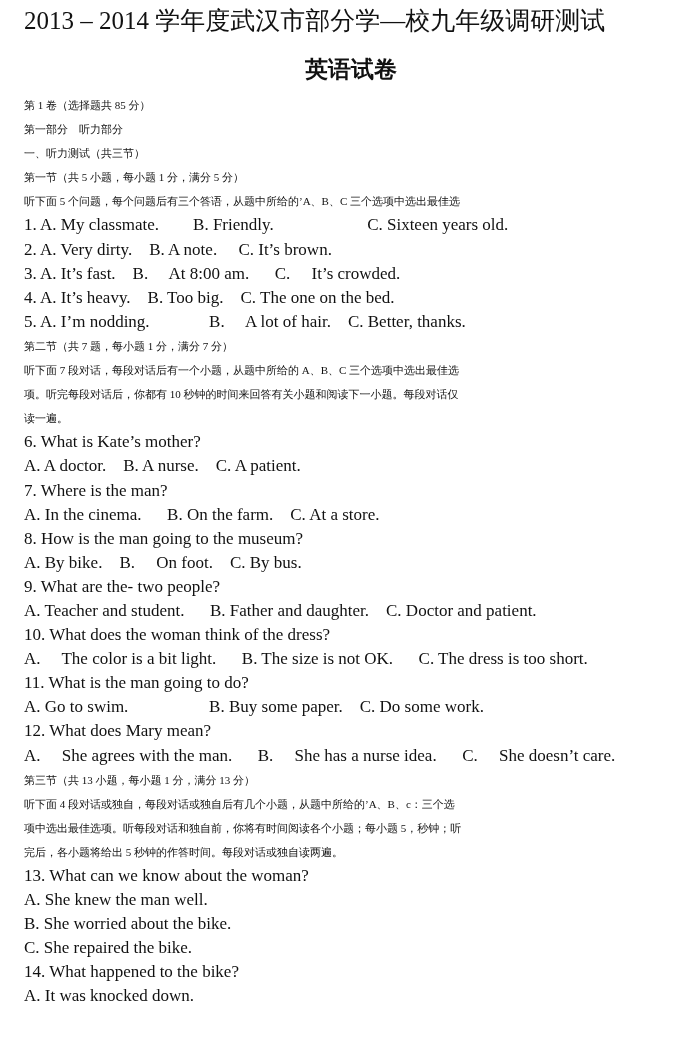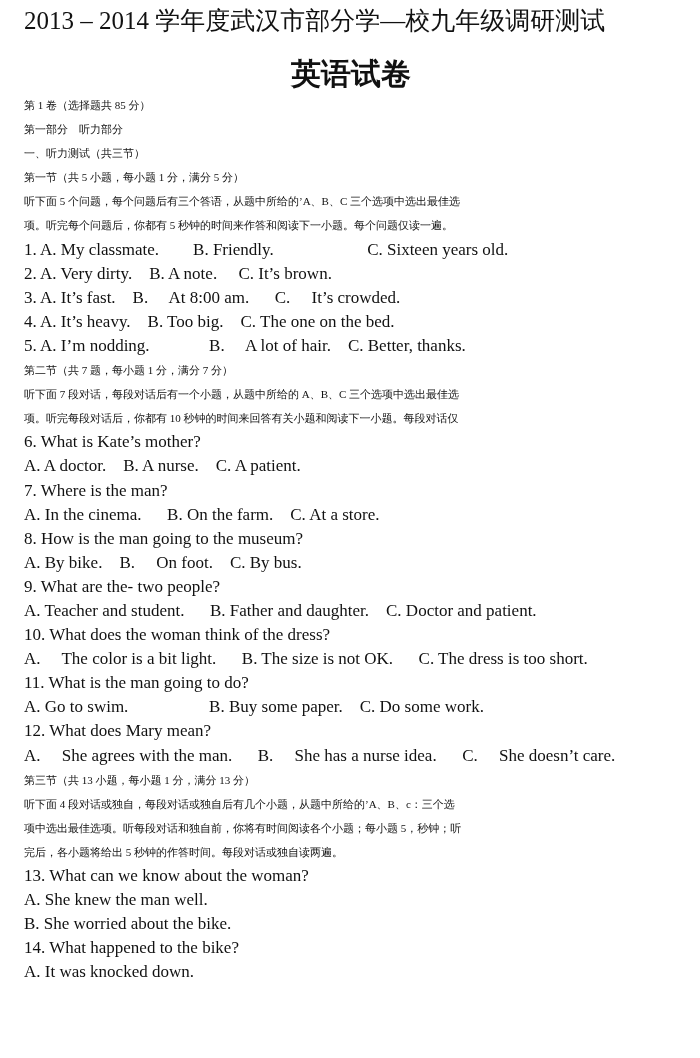--- a/index.html
+++ b/index.html
@@ -1,46 +1,46 @@
 <!DOCTYPE html>
 <html><head>
 <meta charset="utf-8">
 <style>
   html, body { margin: 0; padding: 0; background: #ffffff; }
   body { width: 700px; height: 1058px; overflow: hidden; position: relative;
          font-family: "Liberation Serif", "DejaVu Serif", serif; color: #111; }
   .title { position: absolute; left: 24px; top: 4px; font-size: 25px; font-weight: normal;
            white-space: nowrap; letter-spacing: 0px; }
   .subtitle { position: absolute; left: 0; width: 672px; top: 54px; text-align: center;
-              font-size: 30px; font-weight: bold; padding-left: 30px; box-sizing: border-box; }
+              font-size: 23px; font-weight: bold; padding-left: 30px; box-sizing: border-box; }
   .body { position: absolute; left: 24px; top: 93px; width: 650px; }
   .line { height: 24.1px; line-height: 24px; font-size: 17px; white-space: nowrap; }
   .line.cn { font-size: 11px; }
 </style>
 </head>
 <body>
 
 <div class="title">2013 – 2014 学年度武汉市部分学—校九年级调研测试</div>
 <div class="subtitle">英语试卷</div>
 
 <div class="body">
   <div class="line cn">第 1 卷（选择题共 85 分）</div>
   <div class="line cn">第一部分　听力部分</div>
   <div class="line cn">一、听力测试（共三节）</div>
   <div class="line cn">第一节（共 5 小题，每小题 1 分，满分 5 分）</div>
   <div class="line cn">听下面 5 个问题，每个问题后有三个答语，从题中所给的’A、B、C 三个选项中选出最佳选</div>
-  <div class="line cn">项。听完每个问题后，你都有 5 秒钟的时间来作答和阅读下一小题。每个问题仅读一遍。</div>
   <div class="line" style="white-space:pre">1. A. My classmate.        B. Friendly.                      C. Sixteen years old.</div>
   <div class="line" style="white-space:pre">2. A. Very dirty.    B. A note.     C. It’s brown.</div>
   <div class="line" style="white-space:pre">3. A. It’s fast.    B.     At 8:00 am.      C.     It’s crowded.</div>
   <div class="line" style="white-space:pre">4. A. It’s heavy.    B. Too big.    C. The one on the bed.</div>
   <div class="line" style="white-space:pre">5. A. I’m nodding.              B.     A lot of hair.    C. Better, thanks.</div>
   <div class="line cn">第二节（共 7 题，每小题 1 分，满分 7 分）</div>
   <div class="line cn">听下面 7 段对话，每段对话后有一个小题，从题中所给的 A、B、C 三个选项中选出最佳选</div>
   <div class="line cn">项。听完每段对话后，你都有 10 秒钟的时间来回答有关小题和阅读下一小题。每段对话仅</div>
+  <div class="line cn">读一遍。</div>
   <div class="line" style="white-space:pre">6. What is Kate’s mother?</div>
   <div class="line" style="white-space:pre">A. A doctor.    B. A nurse.    C. A patient.</div>
   <div class="line" style="white-space:pre">7. Where is the man?</div>
   <div class="line" style="white-space:pre">A. In the cinema.      B. On the farm.    C. At a store.</div>
   <div class="line" style="white-space:pre">8. How is the man going to the museum?</div>
   <div class="line" style="white-space:pre">A. By bike.    B.     On foot.    C. By bus.</div>
   <div class="line" style="white-space:pre">9. What are the- two people?</div>
   <div class="line" style="white-space:pre">A. Teacher and student.      B. Father and daughter.    C. Doctor and patient.</div>
   <div class="line" style="white-space:pre">10. What does the woman think of the dress?</div>
   <div class="line" style="white-space:pre">A.     The color is a bit light.      B. The size is not OK.      C. The dress is too short.</div>
@@ -48,15 +48,16 @@
   <div class="line" style="white-space:pre">A. Go to swim.                   B. Buy some paper.    C. Do some work.</div>
   <div class="line" style="white-space:pre">12. What does Mary mean?</div>
   <div class="line" style="white-space:pre">A.     She agrees with the man.      B.     She has a nurse idea.      C.     She doesn’t care.</div>
   <div class="line cn">第三节（共 13 小题，每小题 1 分，满分 13 分）</div>
   <div class="line cn">听下面 4 段对话或独自，每段对话或独自后有几个小题，从题中所给的’A、B、c：三个选</div>
   <div class="line cn">项中选出最佳选项。听每段对话和独自前，你将有时间阅读各个小题；每小题 5，秒钟；听</div>
   <div class="line cn">完后，各小题将给出 5 秒钟的作答时间。每段对话或独自读两遍。</div>
   <div class="line" style="white-space:pre">13. What can we know about the woman?</div>
   <div class="line" style="white-space:pre">A. She knew the man well.</div>
   <div class="line" style="white-space:pre">B. She worried about the bike.</div>
+  <div class="line" style="white-space:pre">C. She repaired the bike.</div>
   <div class="line" style="white-space:pre">14. What happened to the bike?</div>
   <div class="line" style="white-space:pre">A. It was knocked down.</div>
 </div>
 
 </body></html>

